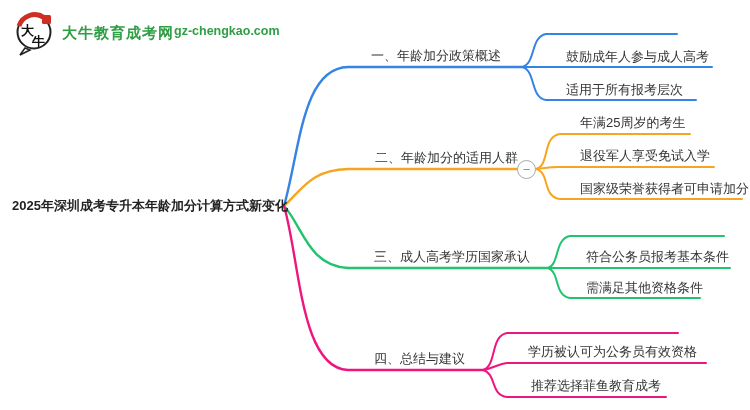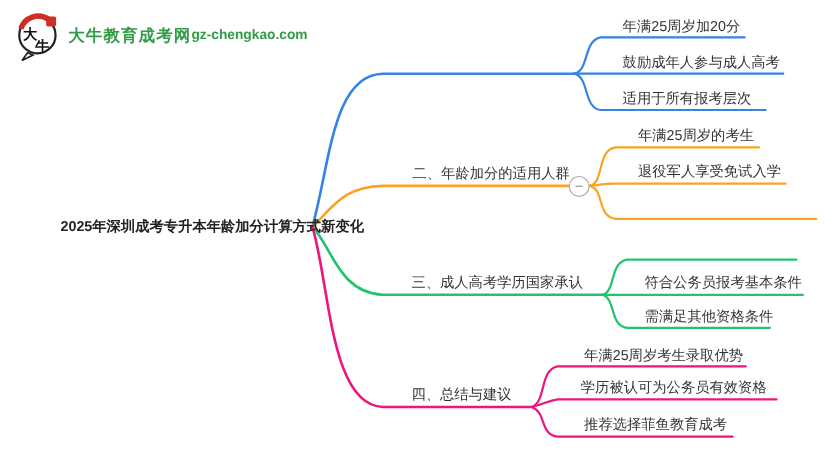--- a/index.html
+++ b/index.html
@@ -75,35 +75,35 @@
       <rect x="29" y="5" width="9" height="9" rx="1.5" fill="#cf2e24"></rect>
       <text x="8" y="25" font-size="13" font-weight="bold" fill="#111">大</text>
       <text x="19" y="36" font-size="13" font-weight="bold" fill="#111">牛</text>
     </svg>
     <div class="logo-text">
       <div class="logo-title">大牛教育成考网</div>
       <div class="logo-domain">gz-chengkao.com</div>
     </div>
   </div>
 
-  <div class="node central-topic" style="left:12px;top:197px;margin-left:43px;">2025年深圳成考专升本年龄加分计算方式新变化</div>
+  <div class="node central-topic" style="left:12px;top:197px;">2025年深圳成考专升本年龄加分计算方式新变化</div>
 
-  <div class="node child-label" style="left:566px;top:15px;">年满25周岁加20分</div>
+  <div class="node branch-label" style="left:371px;top:47px;">一、年龄加分政策概述</div>
   <div class="node child-label" style="left:566px;top:48px;">鼓励成年人参与成人高考</div>
   <div class="node child-label" style="left:566px;top:81px;">适用于所有报考层次</div>
 
   <div class="node branch-label" style="left:375px;top:149px;">二、年龄加分的适用人群</div>
   <div class="collapse-btn">
     <span>−</span>
   </div>
   <div class="node child-label" style="left:580px;top:114px;">年满25周岁的考生</div>
   <div class="node child-label" style="left:580px;top:147px;">退役军人享受免试入学</div>
+  <div class="node child-label" style="left:580px;top:180px;">国家级荣誉获得者可申请加分</div>
 
   <div class="node branch-label" style="left:374px;top:248px;">三、成人高考学历国家承认</div>
   <div class="node child-label" style="left:586px;top:248px;">符合公务员报考基本条件</div>
   <div class="node child-label" style="left:586px;top:279px;">需满足其他资格条件</div>
 
   <div class="node branch-label" style="left:374px;top:350px;">四、总结与建议</div>
-  <div class="node child-label" style="left:531px;top:314px;">年满25周岁考生录取优势</div>
   <div class="node child-label" style="left:528px;top:343px;">学历被认可为公务员有效资格</div>
   <div class="node child-label" style="left:531px;top:377px;">推荐选择菲鱼教育成考</div>
 
 </div>
 
 </body></html>

